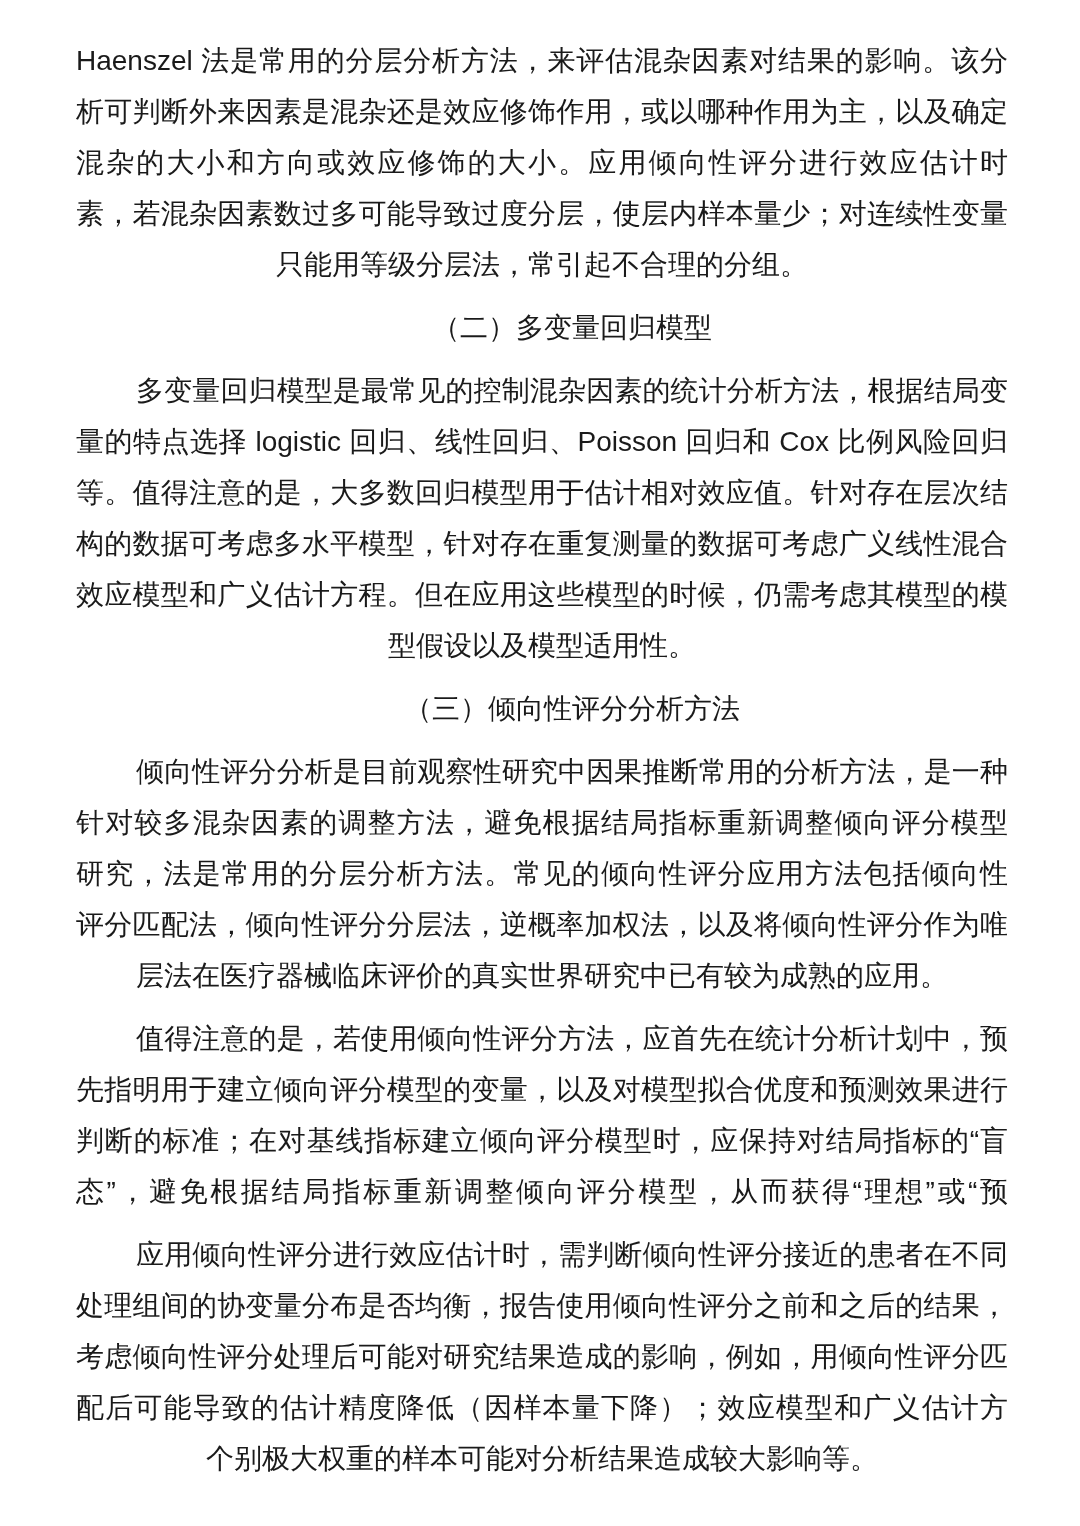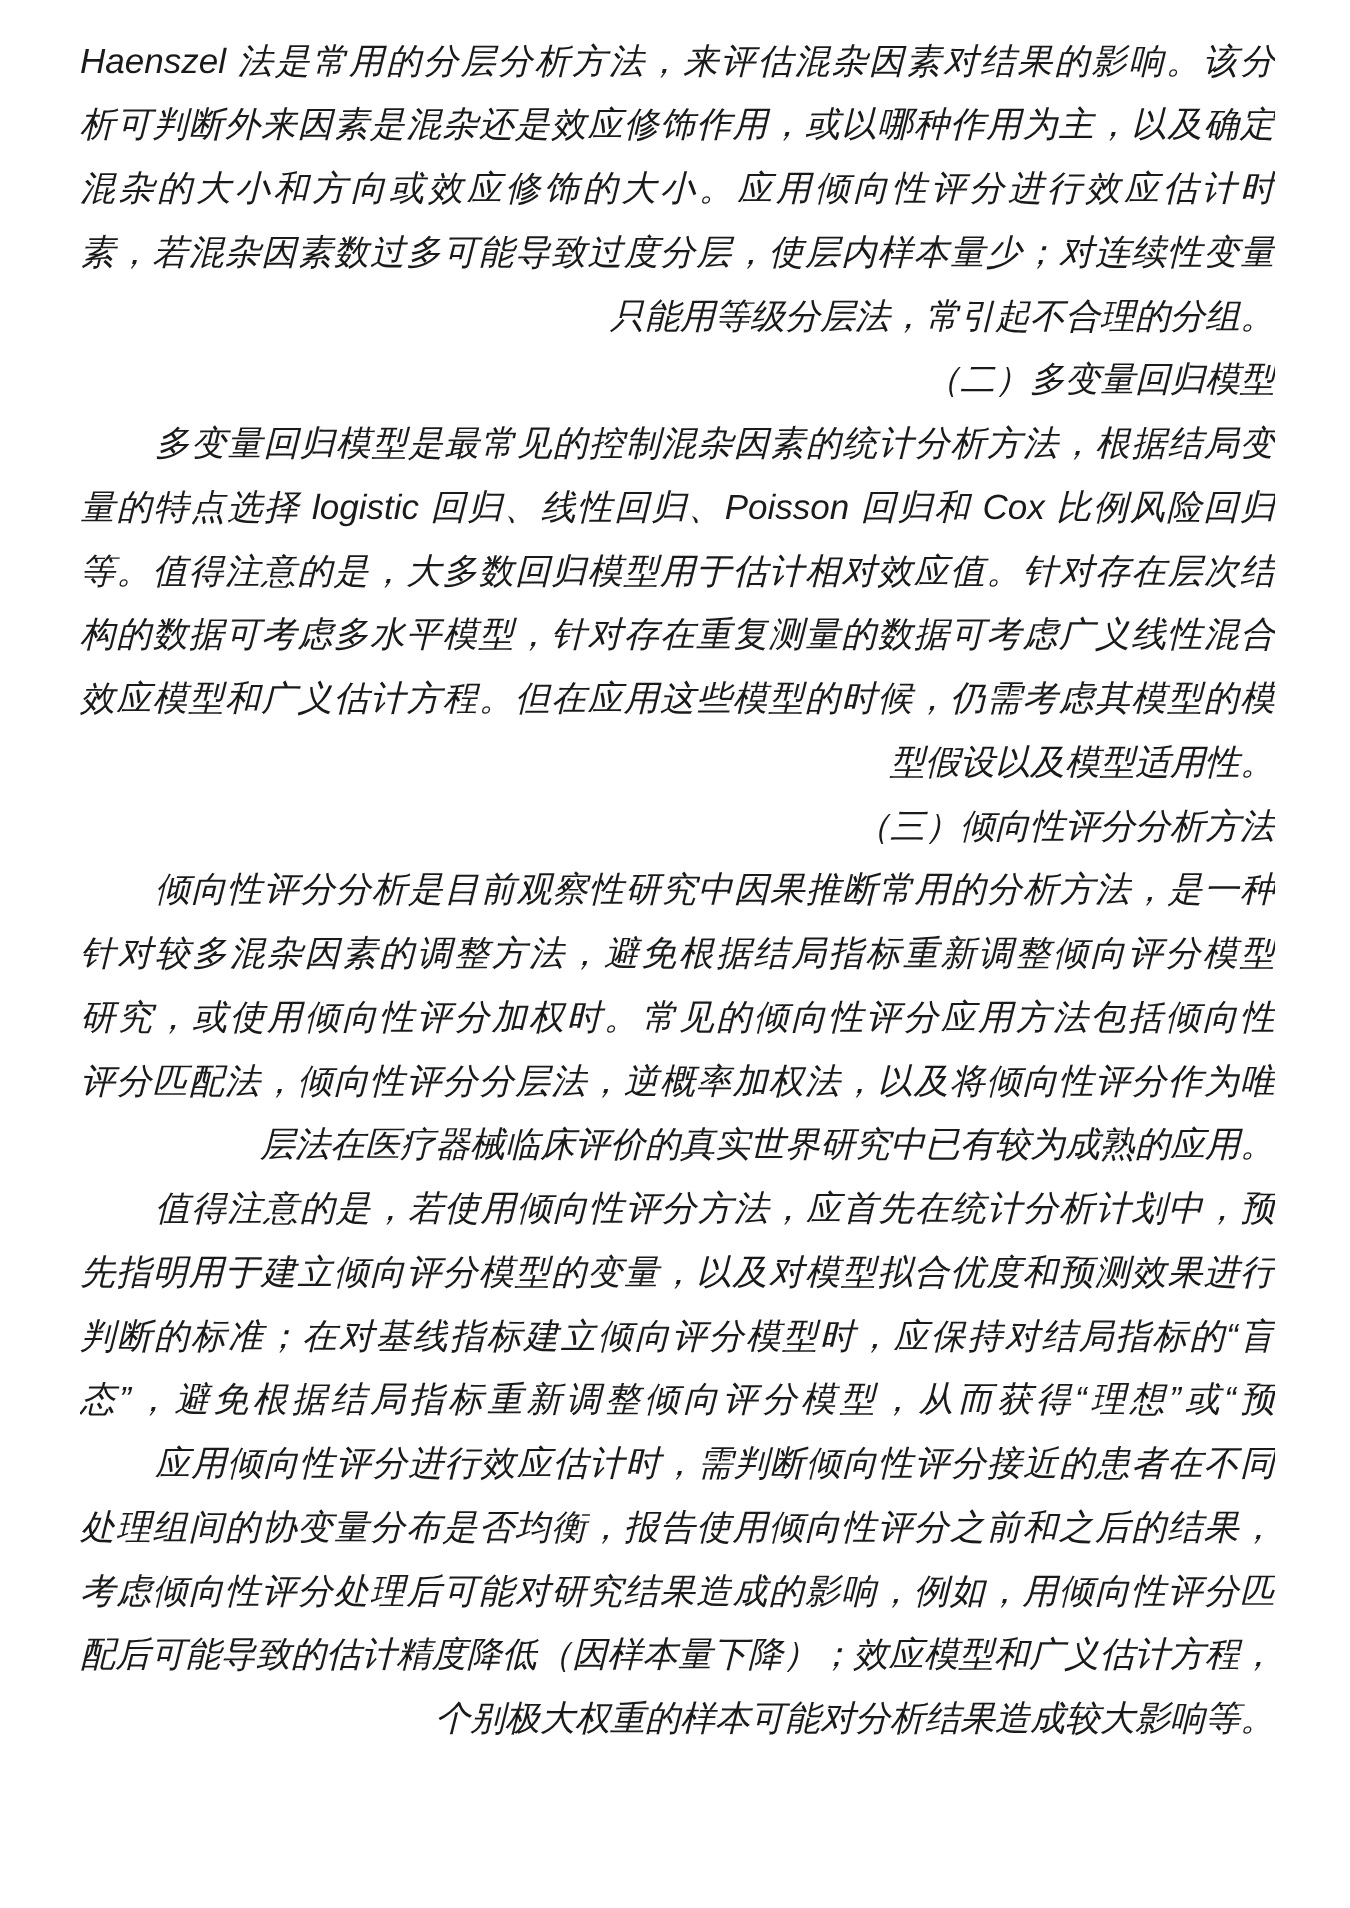--- a/index.html
+++ b/index.html
@@ -13,26 +13,26 @@
     height: 1526px;
     box-sizing: border-box;
     padding: 23px 60px 0 64px;
     background: #ffffff;
     font-family: "Liberation Sans", "DejaVu Sans", sans-serif;
     font-size: 28px;
     line-height: 51px;
     color: #1a1a1a;
     overflow: hidden;
   }
-  .block { margin: 0; font-style: italic; }
+  .block { margin: 12px; }
   .line {
     height: 51px;
     overflow: hidden;
     white-space: normal;
-    text-align: right;
+    text-align: center;
   }
   
   .line.fill {
     text-align: justify;
     text-align-last: justify;
     text-justify: inter-character;
   }
   
   .line.indent { text-indent: 60px; }
 </style>
@@ -57,21 +57,21 @@
       <div class="line fill">构的数据可考虑多水平模型，针对存在重复测量的数据可考虑广义线性混合</div>
       <div class="line fill">效应模型和广义估计方程。但在应用这些模型的时候，仍需考虑其模型的模</div>
       <div class="line">型假设以及模型适用性。</div>
     </div>
     <div class="block heading">
       <div class="line indent">（三）倾向性评分分析方法</div>
     </div>
     <div class="block paragraph">
       <div class="line indent fill">倾向性评分分析是目前观察性研究中因果推断常用的分析方法，是一种</div>
       <div class="line fill">针对较多混杂因素的调整方法，避免根据结局指标重新调整倾向评分模型</div>
-      <div class="line fill">研究，或使用倾向性评分加权时。常见的倾向性评分应用方法包括倾向性</div>
+      <div class="line fill">研究，法是常用的分层分析方法。常见的倾向性评分应用方法包括倾向性</div>
       <div class="line fill">评分匹配法，倾向性评分分层法，逆概率加权法，以及将倾向性评分作为唯</div>
       <div class="line">层法在医疗器械临床评价的真实世界研究中已有较为成熟的应用。</div>
     </div>
     <div class="block paragraph">
       <div class="line indent fill">值得注意的是，若使用倾向性评分方法，应首先在统计分析计划中，预</div>
       <div class="line fill">先指明用于建立倾向评分模型的变量，以及对模型拟合优度和预测效果进行</div>
       <div class="line fill">判断的标准；在对基线指标建立倾向评分模型时，应保持对结局指标的“盲</div>
       <div class="line fill">态”，避免根据结局指标重新调整倾向评分模型，从而获得“理想”或“预</div>
     </div>
     <div class="block paragraph">

